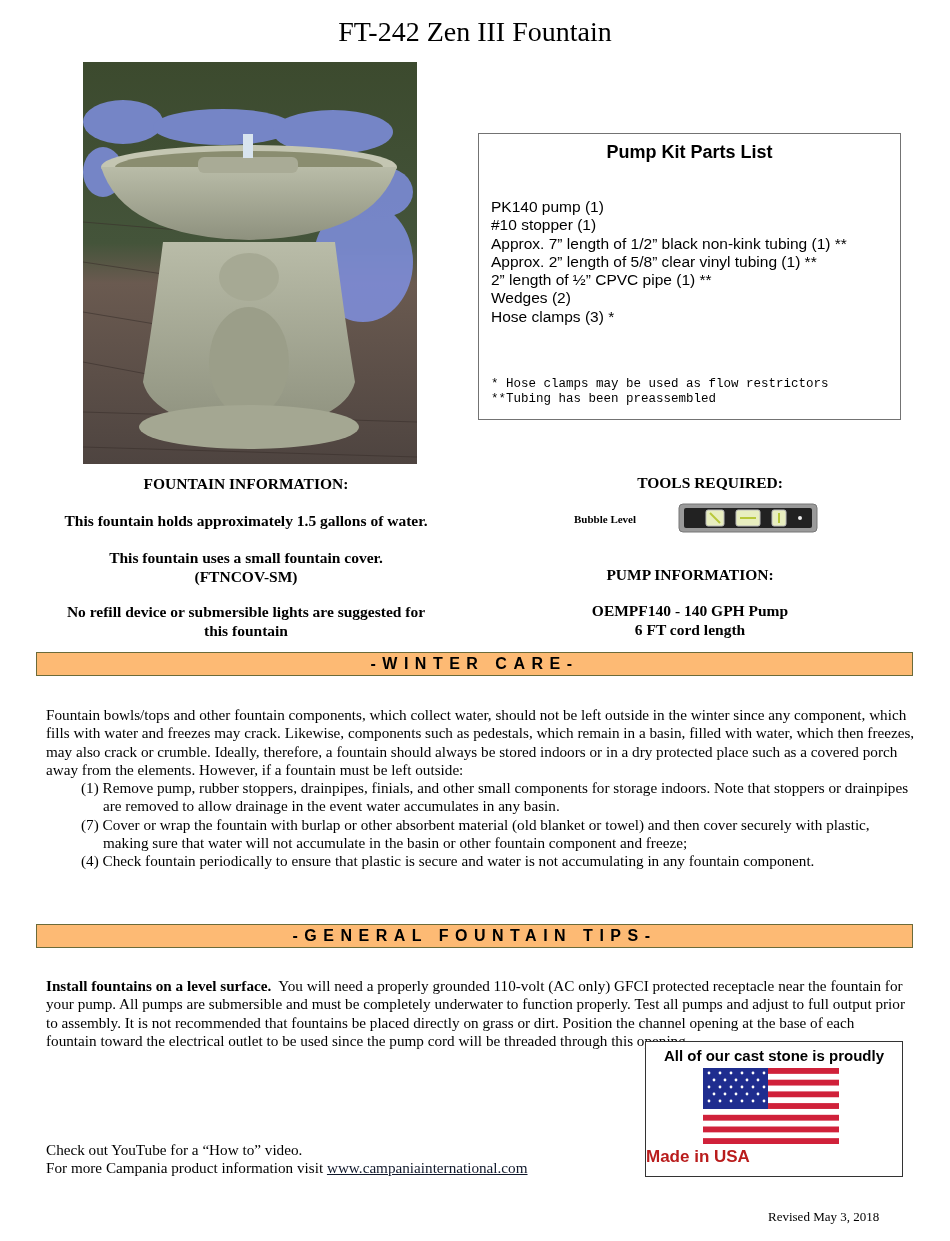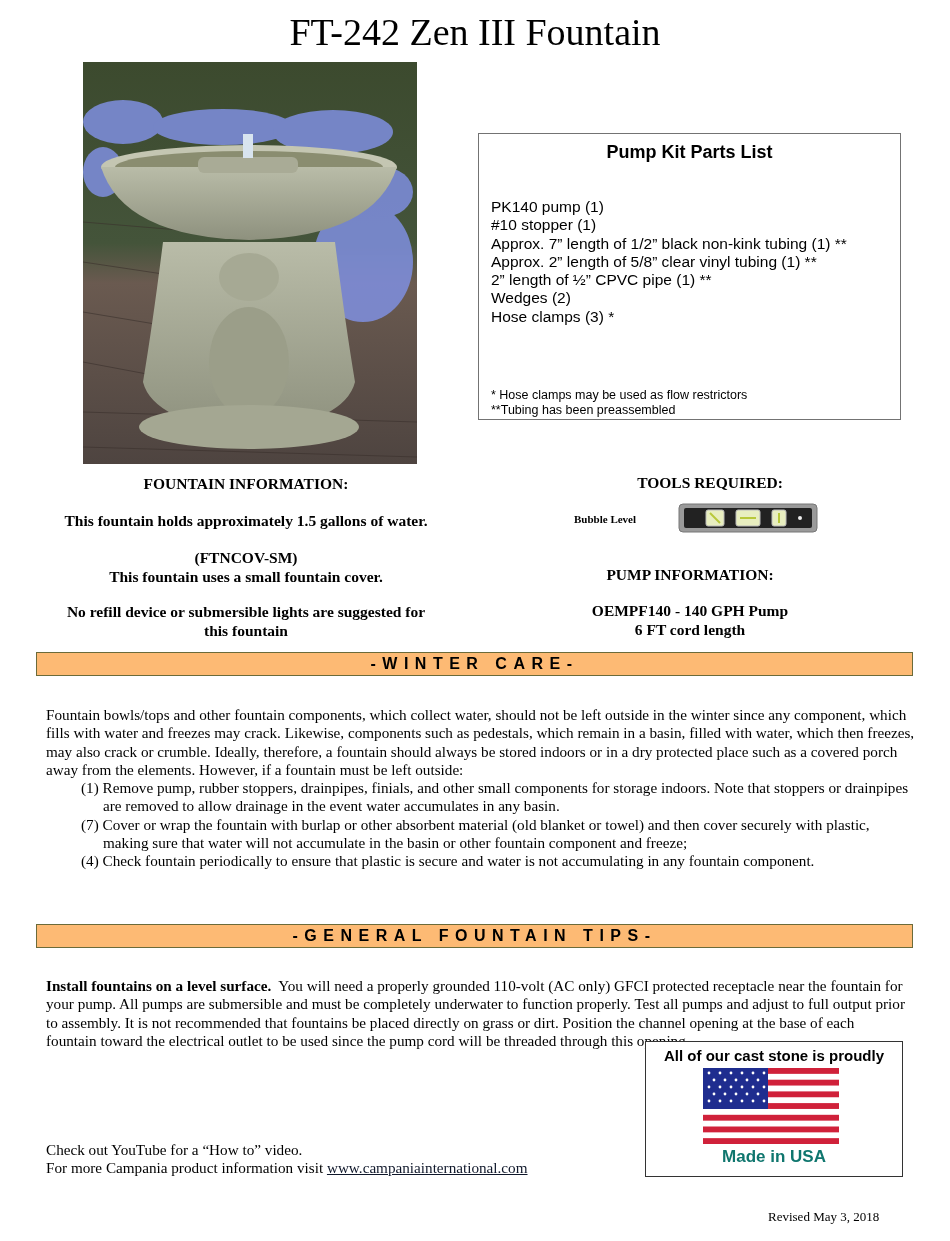--- a/index.html
+++ b/index.html
@@ -1,23 +1,23 @@
 <!DOCTYPE html>
 <html><head>
 <meta charset="utf-8">
 <style>
   html, body { margin: 0; padding: 0; background: #ffffff; }
   body { width: 950px; height: 1241px; position: relative; overflow: hidden; font-family: "Liberation Serif", serif; color: #000; }
   .abs { position: absolute; }
-  .title { left: 0; width: 950px; top: 10px; text-align: center; font-size: 38px; line-height: 44px; }
+  .title { left: 0; width: 950px; top: 10px; text-align: center; font-size: 28px; line-height: 44px; }
   .photo { left: 83px; top: 62px; width: 334px; height: 402px; overflow: hidden; background: #4a5a3a; }
   .parts-box { left: 478px; top: 133px; width: 423px; height: 287px; border: 1px solid #737373; box-sizing: border-box; font-family: "Liberation Sans", sans-serif; }
   .parts-box h2 { margin: 0; position: absolute; top: 6px; left: 0; width: 100%; text-align: center; font-size: 18px; font-weight: bold; line-height: 24px; }
   .parts-list { position: absolute; top: 64px; left: 12px; margin: 0; padding: 0; list-style: none; font-size: 15.5px; line-height: 18.3px; }
-  .parts-notes { position: absolute; top: 254px; left: 12px; font-size: 12.5px; line-height: 14.5px; }
+  .parts-notes { position: absolute; top: 243px; left: 12px; font-size: 12.5px; line-height: 14.5px; font-family: Liberation Mono, monospace; }
   .center-bold { font-weight: bold; text-align: center; font-size: 15.5px; line-height: 19px; }
   .fi-heading { left: 46px; width: 400px; top: 474px; }
   .fi-line1 { left: 46px; width: 400px; top: 511px; }
   .fi-line2 { left: 46px; width: 400px; top: 548px; }
   .fi-line3 { left: 46px; width: 400px; top: 602px; }
   .tools-heading { left: 580px; width: 260px; top: 473px; }
   .bubble-label { left: 574px; top: 510px; font-weight: bold; font-size: 11px; line-height: 19px; }
   .level { left: 678px; top: 503px; width: 140px; height: 30px; }
   .pump-heading { left: 560px; width: 260px; top: 565px; }
   .pump-line { left: 560px; width: 260px; top: 601px; }
@@ -26,21 +26,21 @@
   .banner.tips { top: 924px; }
   .body-text { font-size: 15.2px; line-height: 18.3px; }
   .winter-para { left: 46px; width: 870px; top: 706px; }
   .winter-list { left: 46px; width: 870px; top: 779px; margin: 0; padding: 0; list-style: none; }
   .winter-list li { padding-left: 57px; text-indent: -22px; margin-left: 0; }
   .tips-para { left: 46px; width: 860px; top: 977px; }
   .tips-para .lead { font-weight: bold; }
   .usa-box { left: 645px; top: 1041px; width: 258px; height: 136px; border: 1px solid #333; box-sizing: border-box; background: #fff; }
   .usa-top { position: absolute; top: 5px; left: 0; width: 100%; text-align: center; font-family: "Liberation Sans", sans-serif; font-weight: bold; font-size: 15px; line-height: 18px; }
   .usa-flag { position: absolute; top: 26px; left: 57px; width: 136px; height: 76px; }
-  .usa-bottom { position: absolute; top: 104px; left: 0; width: 100%; text-align: center; font-family: "Liberation Sans", sans-serif; font-weight: bold; font-size: 17px; line-height: 22px; color: #0f766e; }
+  .usa-bottom { position: absolute; top: 104px; left: 0; width: 100%; font-family: "Liberation Sans", sans-serif; font-weight: bold; font-size: 17px; line-height: 22px; color: #b91c1c; }
   .footer { left: 46px; width: 600px; top: 1141px; }
   .footer a { color: #0f172a; text-decoration: underline; }
   .revised { left: 768px; top: 1207px; font-size: 13px; line-height: 19px; }
 </style>
 </head>
 <body>
 
 <div class="abs title">FT-242 Zen III Fountain</div>
 
 <div class="abs photo">
@@ -103,22 +103,22 @@
   </ul>
   <div class="parts-notes">
     <div>* Hose clamps may be used as flow restrictors</div>
     <div>**Tubing has been preassembled</div>
   </div>
 </div>
 
 <div class="abs center-bold fi-heading">FOUNTAIN INFORMATION:</div>
 <div class="abs center-bold fi-line1">This fountain holds approximately 1.5 gallons of water.</div>
 <div class="abs center-bold fi-line2">
+  <div>This fountain uses a small fountain cover.</div>
   <div>(FTNCOV-SM)</div>
-  <div>This fountain uses a small fountain cover.</div>
 </div>
 <div class="abs center-bold fi-line3">
   <div>No refill device or submersible lights are suggested for</div>
   <div>this fountain</div>
 </div>
 
 <div class="abs center-bold tools-heading">TOOLS REQUIRED:</div>
 <div class="abs bubble-label">Bubble Level</div>
 <div class="abs level">
   <svg width="140" height="30" viewBox="0 0 140 30">

